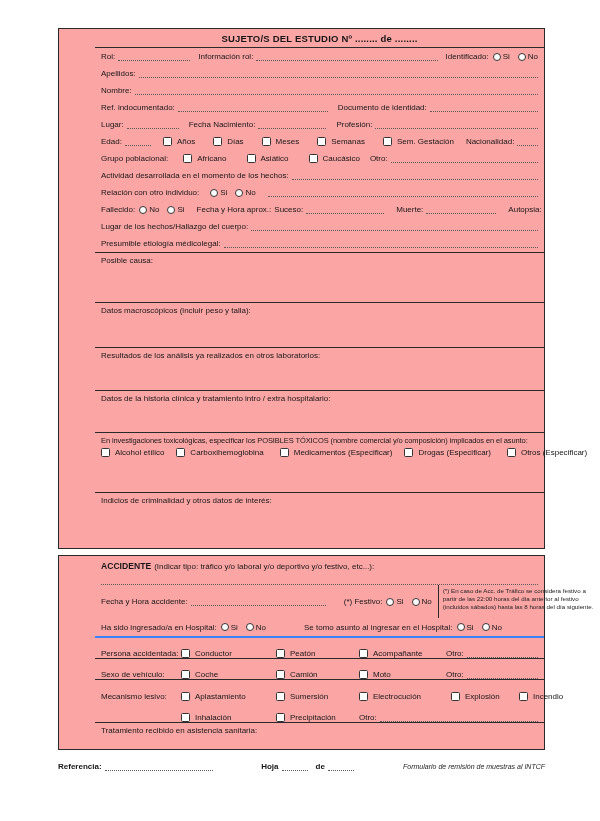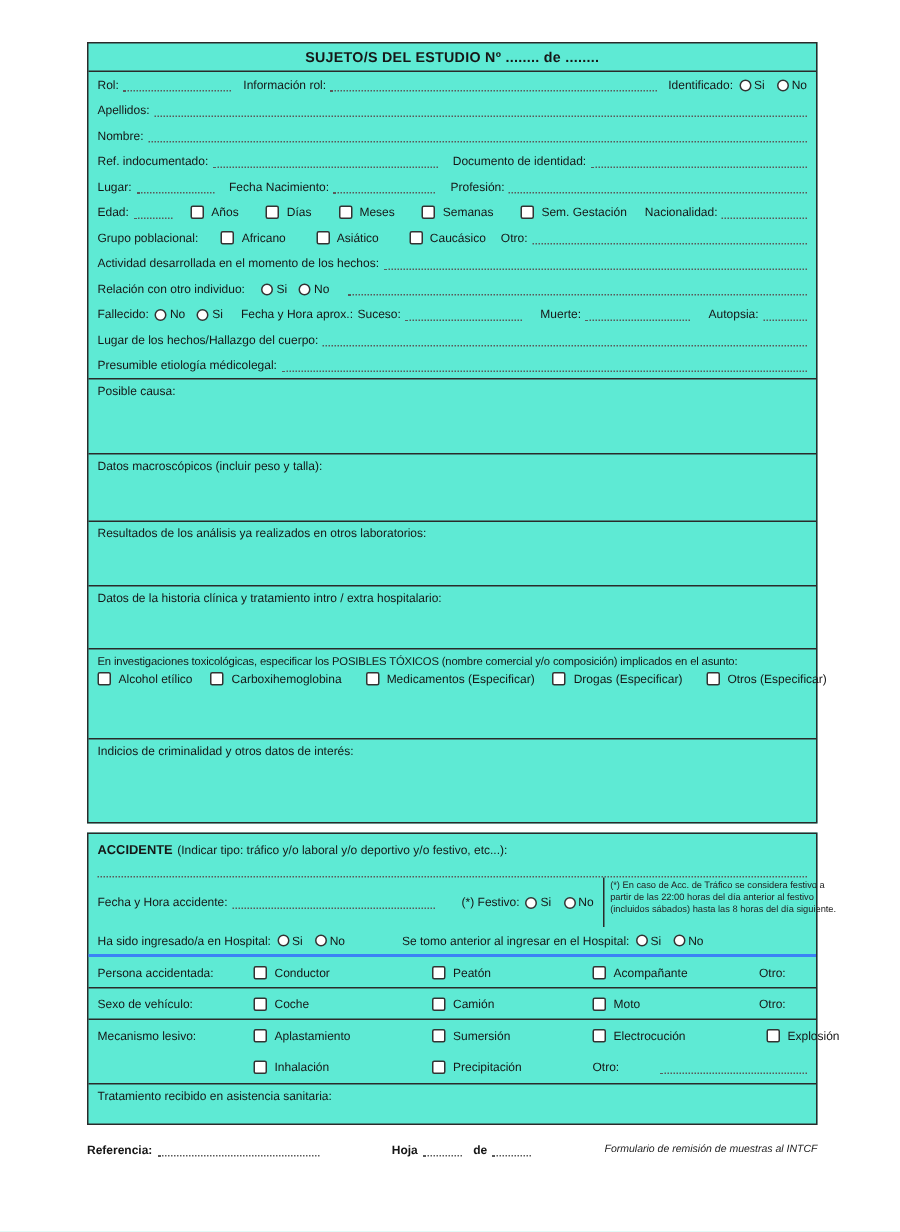--- a/index.html
+++ b/index.html
@@ -2,21 +2,21 @@
 <html><head>
 <meta charset="utf-8">
 <style>
   * { margin:0; padding:0; box-sizing:border-box; }
   html,body { background:#fff; }
   .page {
     position:relative; width:600px; height:821px; background:#fff;
     font-family:"Liberation Sans", sans-serif; color:#161616; overflow:hidden;
   }
   .content { position:absolute; left:58px; top:28px; width:487px; }
-  .box { border:1.4px solid #2a2a2a; background:#5eead4; }
+  .box { border:1.4px solid #2a2a2a; background:#fca5a5;padding-left:36px; }
   .titlerow { height:19px; border-bottom:1px solid #2a2a2a; display:flex; align-items:center; justify-content:center; }
   .titlerow .t { font-size:9.5px; font-weight:bold; letter-spacing:.2px; }
   .row { display:flex; align-items:center; height:17px; padding:0 6px; font-size:8px; white-space:nowrap; }
   .lbl { margin-right:3px; flex:none; }
   .dots { border-bottom:1px dotted #5a5a5a; height:9px; flex:none; }
   .dots.fx { flex:1 1 auto; }
   .radio { width:8px; height:8px; border:1px solid #333; border-radius:50%; display:inline-block; flex:none; margin:0 2px 0 1px; background:#fff; }
   .cb { width:9px; height:9px; border:1px solid #333; border-radius:1.5px; display:inline-block; flex:none; margin-right:5px; background:#fff; }
   .ml8{margin-left:8px}.ml10{margin-left:10px}.ml12{margin-left:12px}.ml14{margin-left:18px}.ml16{margin-left:16px}.ml20{margin-left:20px}
   .area { border-top:1px solid #2a2a2a; padding:3px 6px 0 6px; font-size:8px; }
@@ -25,21 +25,21 @@
   .gap6 { margin-top:6px; }
   
   .acc-head { height:20px; display:flex; align-items:center; padding:0 6px; font-size:8px; white-space:nowrap; }
   .acc-head b { font-size:8.6px; margin-right:3px; }
   .dotline { height:9px; display:flex; align-items:flex-end; padding:0 6px; }
   .fecharow { height:33px; display:flex; align-items:stretch; }
   .fecha-left { flex:1 1 auto; display:flex; align-items:center; padding:0 6px; font-size:8px; white-space:nowrap; }
   .note { width:164px; flex:none; border-left:1px solid #2a2a2a; padding:2px 4px; font-size:6.2px; line-height:1.32; color:#222; white-space:normal; }
   .hasidorow { height:20px; border-bottom:2px solid #3b82f6; display:flex; align-items:center; padding:0 6px; font-size:8px; white-space:nowrap; }
   .sp40 { width:38px; flex:none; }
-  .optrow { display:flex; align-items:center; padding:0 6px; font-size:8px; white-space:nowrap; border-bottom:1px solid #2a2a2a; height:21px;gap:24px; }
+  .optrow { display:flex; align-items:flex-end; padding:0 6px; font-size:8px; white-space:nowrap; border-bottom:1px solid #2a2a2a; height:21px; }
   .optrow .rlabel { width:80px; flex:none; }
   .opt { display:flex; align-items:center; flex:none; }
   .w1{width:95px}.w2{width:83px}.w3{width:87px}.w4{width:92px}.w5{width:68px}
   .mecwrap { border-bottom:1px solid #2a2a2a; }
   .mecwrap .optrow { border-bottom:none; }
   .trat { height:26px; padding:3px 6px 0 6px; font-size:8px; }
   .toxhdr { font-size:7.5px; letter-spacing:-0.1px; white-space:nowrap; }
   
   .footer { display:flex; align-items:center; margin-top:12px; font-size:8px; white-space:nowrap; }
   .footer .left { flex:1 1 0; display:flex; align-items:center; }
@@ -223,21 +223,21 @@
         <div class="note">(*) En caso de Acc. de Tráfico se considera festivo a partir de las 22:00 horas del día anterior al festivo (incluidos sábados) hasta las 8 horas del día siguiente.</div>
       </div>
 
       <div class="hasidorow">
         <span class="lbl">Ha sido ingresado/a en Hospital:</span>
         <span class="radio"></span>
         <span>Si</span>
         <span class="radio ml8"></span>
         <span>No</span>
         <span class="sp40"></span>
-        <span class="lbl">Se tomo anterior al ingresar en el Hospital:</span>
+        <span class="lbl">Se tomo asunto al ingresar en el Hospital:</span>
         <span class="radio"></span>
         <span>Si</span>
         <span class="radio ml8"></span>
         <span>No</span>
       </div>
 
       <div class="optrow">
         <span class="rlabel">Persona accidentada:</span>
         <span class="opt w1">
           <span class="cb"></span>

